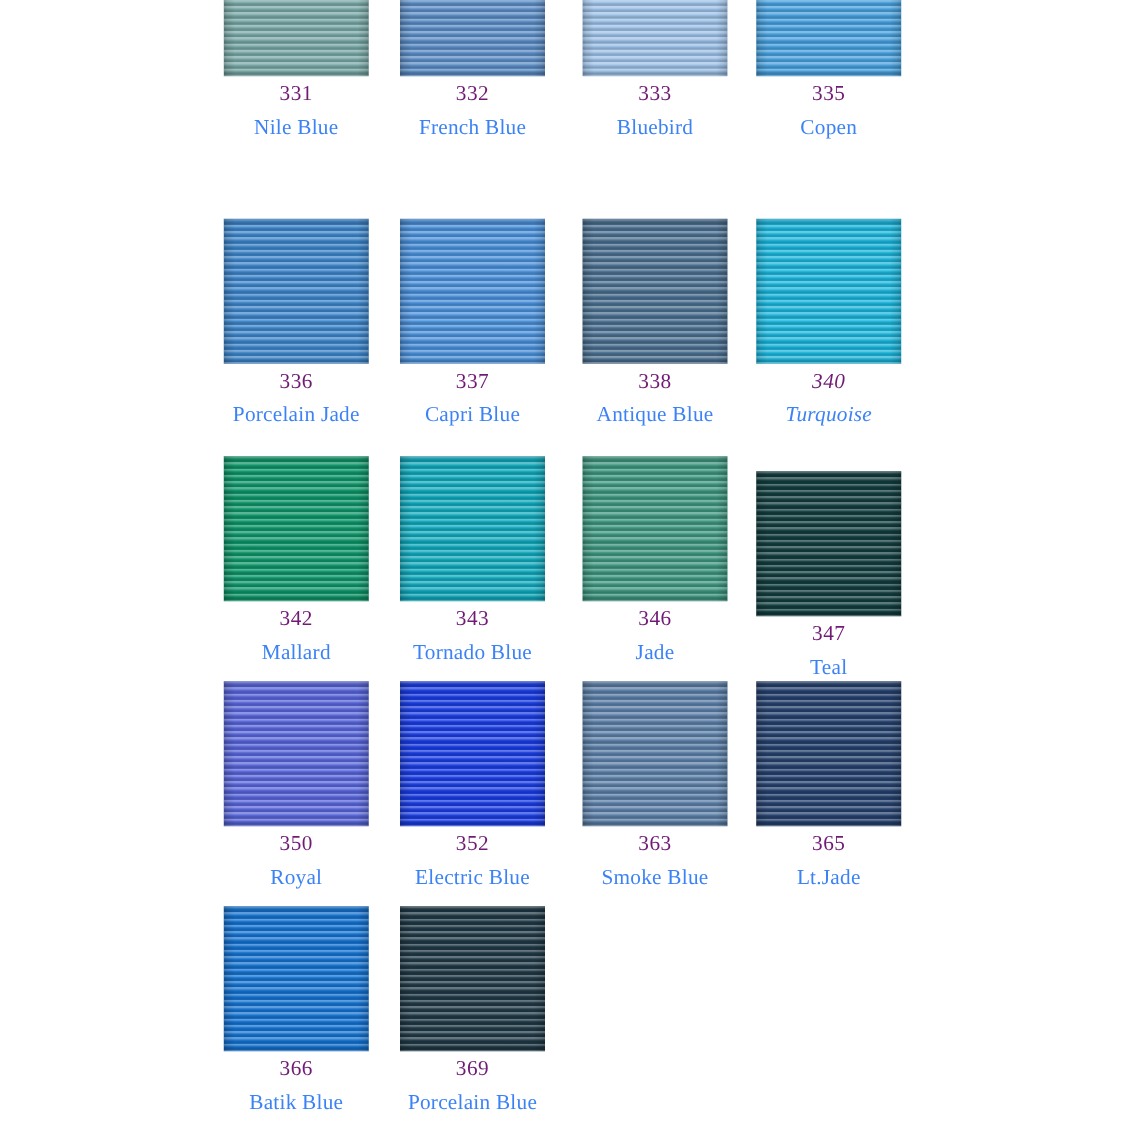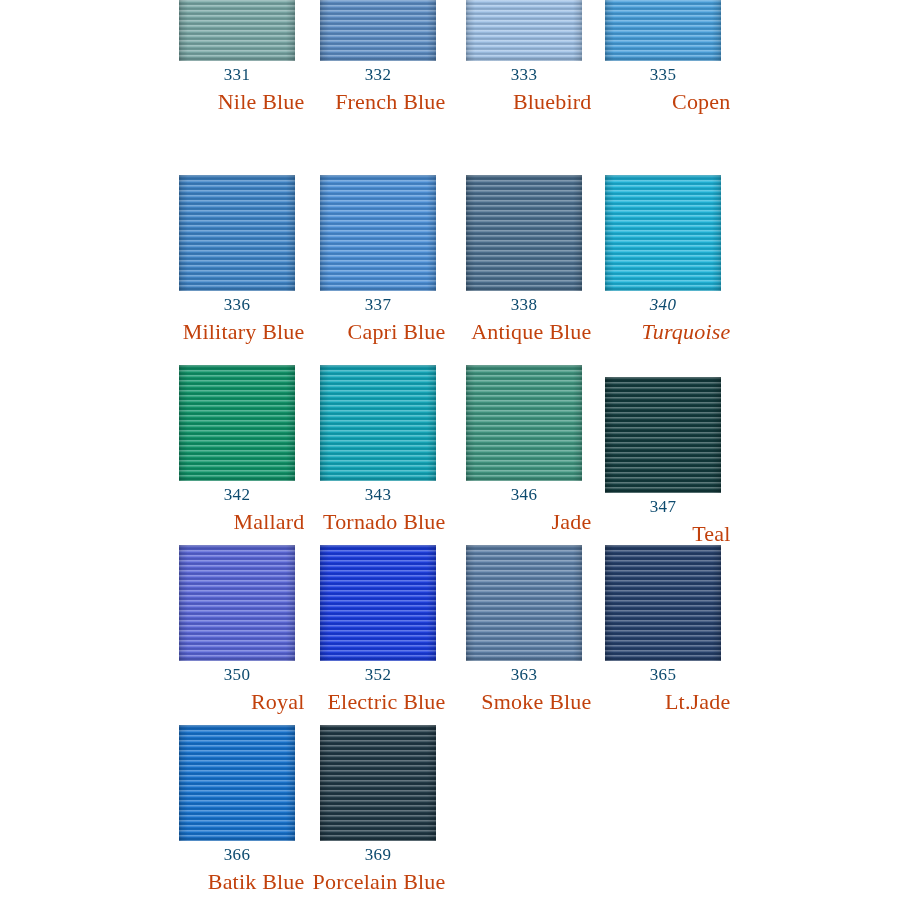--- a/index.html
+++ b/index.html
@@ -69,29 +69,28 @@
         rgba(0,0,0,0.14) 0px,
         rgba(0,0,0,0.0) 6px,
         rgba(0,0,0,0.0) calc(100% - 6px),
         rgba(0,0,0,0.12) 100%);
   }
 
   .code {
     font-size: 17px;
     line-height: 27px;
     letter-spacing: 0.4px;
-    color: #0c4a6e;
+    color: #701a75;
   }
   .cname {
-    font-size: 22px;
+    font-size: 17px;
     line-height: 27px;
     letter-spacing: 0.2px;
-    color: #c2410c;
+    color: #3b82f6;
     padding: 0 4px;
-    text-align: right;
   }
 </style>
 </head>
 <body>
 
 <div id="chart">
     <div class="swatch-cell" style="left: 165.5px; top: -55px;">
       <div class="swatch" style="background: rgb(120, 167, 165);">
         <div class="rib"></div>
         <div class="edge"></div>
@@ -122,21 +121,21 @@
       </div>
       <div class="code">335</div>
       <div class="cname">Copen</div>
     </div>
     <div class="swatch-cell" style="left: 165.5px; top: 175px;">
       <div class="swatch" style="background: rgb(61, 132, 200);">
         <div class="rib"></div>
         <div class="edge"></div>
       </div>
       <div class="code">336</div>
-      <div class="cname">Military Blue</div>
+      <div class="cname">Porcelain Jade</div>
     </div>
     <div class="swatch-cell" style="left: 306.5px; top: 175px;">
       <div class="swatch" style="background: rgb(74, 143, 216);">
         <div class="rib"></div>
         <div class="edge"></div>
       </div>
       <div class="code">337</div>
       <div class="cname">Capri Blue</div>
     </div>
     <div class="swatch-cell" style="left: 452.5px; top: 175px;">

